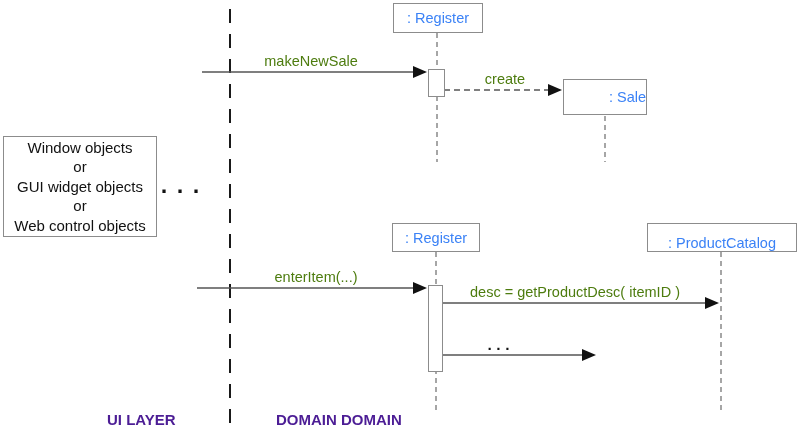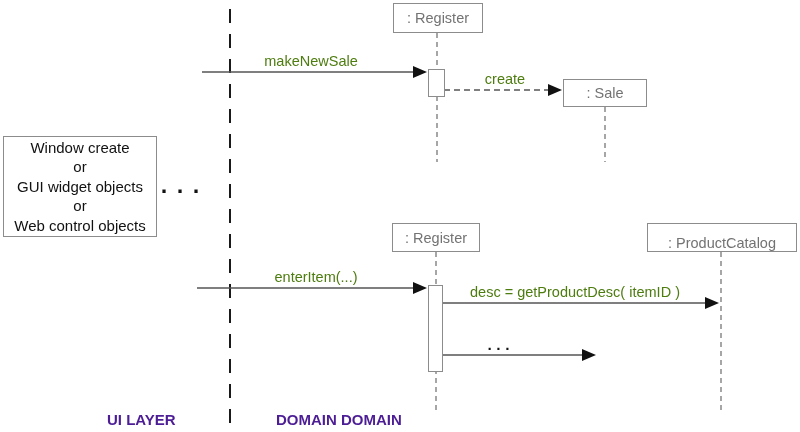--- a/index.html
+++ b/index.html
@@ -24,21 +24,21 @@
   }
   .box {
     position: absolute;
     z-index: 2;
     background: #ffffff;
     border: 1px solid #8c8c8c;
     display: flex;
     align-items: center;
     justify-content: center;
     font-size: 14.5px;
-    color: #737373;
+    color: #3b82f6;
     box-sizing: border-box;
     white-space: nowrap;
   }
   .activation {
     position: absolute;
     z-index: 2;
     background: #ffffff;
     border: 1px solid #8c8c8c;
     box-sizing: border-box;
   }
@@ -128,34 +128,34 @@
     <g>
       <line x1="443" y1="355" x2="583" y2="355" stroke="#555555" stroke-width="1.3"></line>
       <polygon points="596,355 582,349 582,361" fill="#111111"></polygon>
     </g>
   </svg>
 
   <div class="box" style="left:393px; top:3px; width:90px; height:30px;">
     <span>: Register</span>
   </div>
 
-  <div class="box" style="left:563px; top:79px; width:84px; height:28px;">
+  <div class="box" style="left:563px; top:79px; width:84px; height:36px;justify-content:flex-end;">
     <span>: Sale</span>
   </div>
 
   <div class="box" style="left:392px; top:223px; width:88px; height:29px;">
     <span>: Register</span>
   </div>
 
   <div class="box" style="left:647px; top:223px; width:150px; height:29px;align-items:flex-end;">
     <span>: ProductCatalog</span>
   </div>
 
   <div class="note-box" style="left:3px; top:136px; width:154px; height:101px;">
-    <span>Window create</span>
+    <span>Window objects</span>
     <span>or</span>
     <span>GUI widget objects</span>
     <span>or</span>
     <span>Web control objects</span>
   </div>
 
   <div class="activation" style="left:428px; top:69px; width:17px; height:28px;"></div>
   <div class="activation" style="left:428px; top:285px; width:15px; height:87px;"></div>
 
   <div class="msg-label" style="left:311px; top:53px;">makeNewSale</div>

